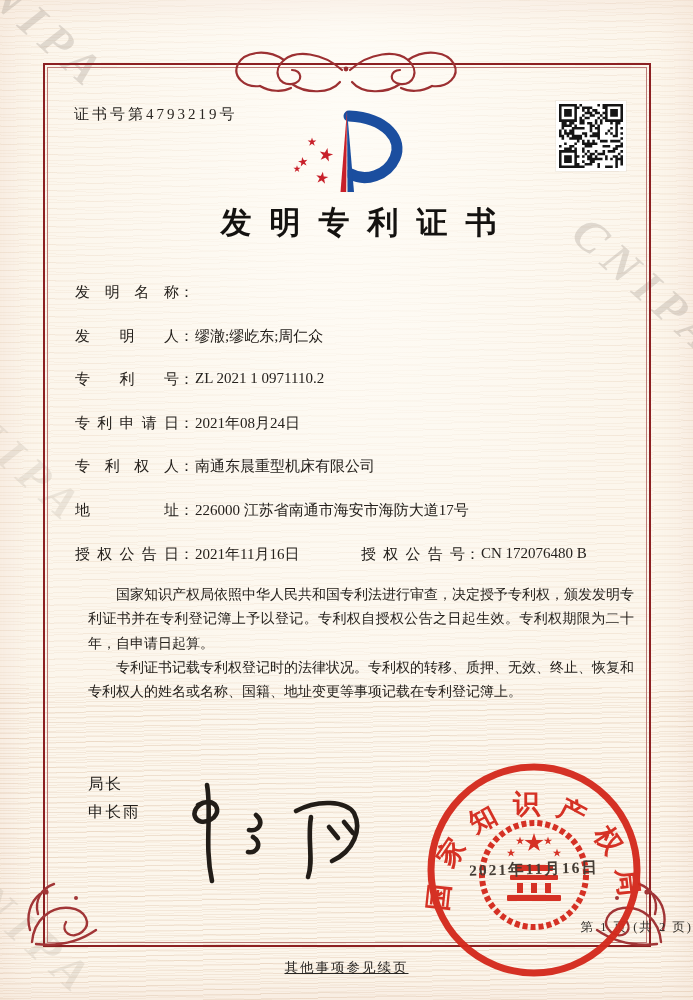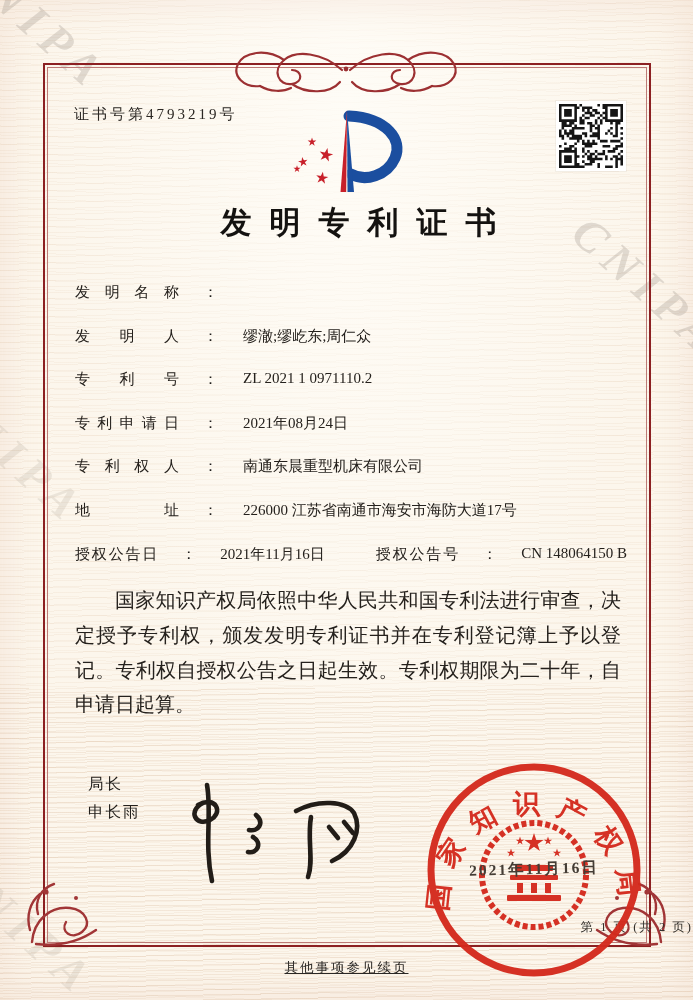--- a/index.html
+++ b/index.html
@@ -38,26 +38,26 @@
   }
   .ornament { z-index:3; pointer-events:none; }
   .cert-number { left:74px; top:105px; z-index:4; font-size:15px; letter-spacing:3px; color:#2a2622; }
   .logo-box { left:281px; top:106px; width:130px; height:86px; z-index:4; }
   .qr-box { left:556px; top:101px; width:70px; height:70px; z-index:4; background:#fff; padding:3px; box-shadow:0 0 0 1px rgba(0,0,0,.04); }
   .doc-title {
     left:0; right:0; top:202px; z-index:4; text-align:center;
     font-size:31px; font-weight:bold; letter-spacing:.58em; text-indent:.58em; color:#141210;margin-left:24px;
   }
   .fields { left:75px; top:283px; width:552px; z-index:4; font-size:15px; }
-  .frow { height:43.6px; display:flex; align-items:flex-start; white-space:nowrap;gap:24px; }
+  .frow { height:43.6px; display:flex; align-items:flex-start; white-space:nowrap; }
   .flabel { display:inline-block; width:104px; text-align:justify; text-align-last:justify; color:#25211d; }
   .fcolon { display:inline-block; width:16px; }
   .fvalue { color:#25211d; }
   .fvalue-fixed { display:inline-block; width:166px; }
-  .paragraphs { left:75px; top:583px; width:546px; z-index:4; font-size:20px; line-height:1.74; color:#25211d; text-align:justify; }
+  .paragraphs { left:88px; top:583px; width:546px; z-index:4; font-size:14px; line-height:1.74; color:#25211d; text-align:justify; }
   .paragraphs p { text-indent:2em; }
   .officer { left:88px; top:774px; z-index:4; font-size:15.5px; letter-spacing:2px; color:#23201c; }
   .officer .name { margin-top:7px; }
   .signature { left:158px; top:775px; width:218px; height:112px; z-index:4; }
   .seal { left:423px; top:759px; width:222px; height:222px; z-index:5; opacity:.96; }
   .seal-date {
     left:429px; top:859px; width:210px; z-index:6; text-align:center;
     font-size:15.5px; font-weight:bold; letter-spacing:2px; color:#443d35;
     transform:rotate(-1.5deg);
   }
@@ -171,26 +171,27 @@
       <span class="flabel">地址</span>
         <span class="fcolon">：</span>
         <span class="fvalue">226000 江苏省南通市海安市海防大道17号</span>
     </div>
     <div class="frow">
       <span class="flabel">授权公告日</span>
         <span class="fcolon">：</span>
         <span class="fvalue fvalue-fixed">2021年11月16日</span>
         <span class="flabel">授权公告号</span>
         <span class="fcolon">：</span>
-        <span class="fvalue">CN 148064150 B</span>
+        <span class="fvalue">CN 172076480 B</span>
     </div>
   </div>
 
   <div class="abs paragraphs">
     <p>国家知识产权局依照中华人民共和国专利法进行审查，决定授予专利权，颁发发明专利证书并在专利登记簿上予以登记。专利权自授权公告之日起生效。专利权期限为二十年，自申请日起算。</p>
+    <p>专利证书记载专利权登记时的法律状况。专利权的转移、质押、无效、终止、恢复和专利权人的姓名或名称、国籍、地址变更等事项记载在专利登记簿上。</p>
   </div>
 
   <div class="abs officer">
     <div>局长</div>
     <div class="name">申长雨</div>
   </div>
 
   <svg class="abs signature" viewBox="0 0 218 112">
     <g fill="none" stroke="#221d18" stroke-width="4.6" stroke-linecap="round">
       <path d="M40 30 C58 20 66 38 52 45 C38 52 29 36 45 28"></path>

